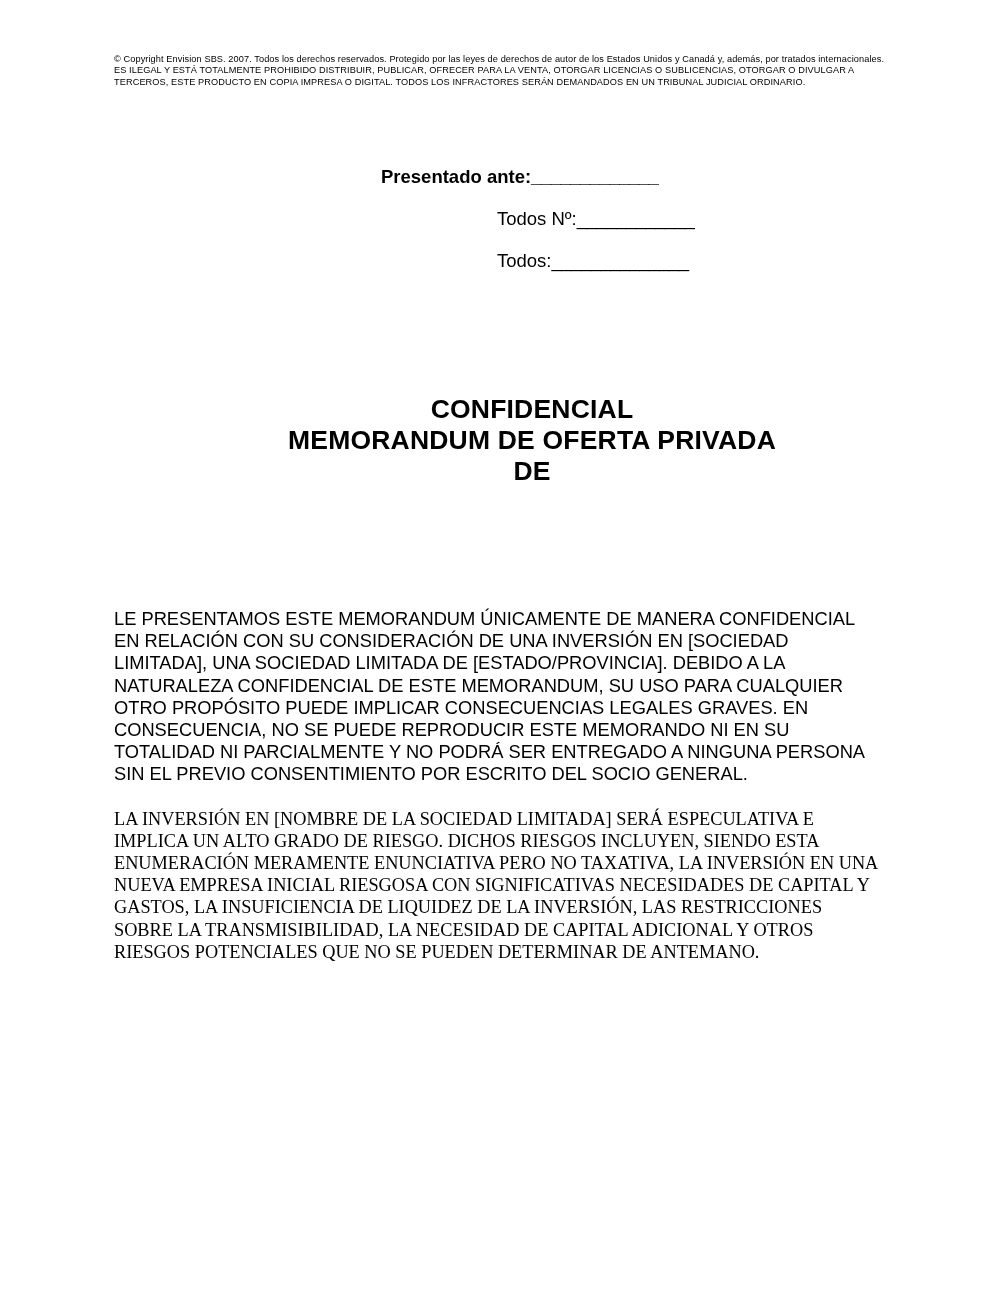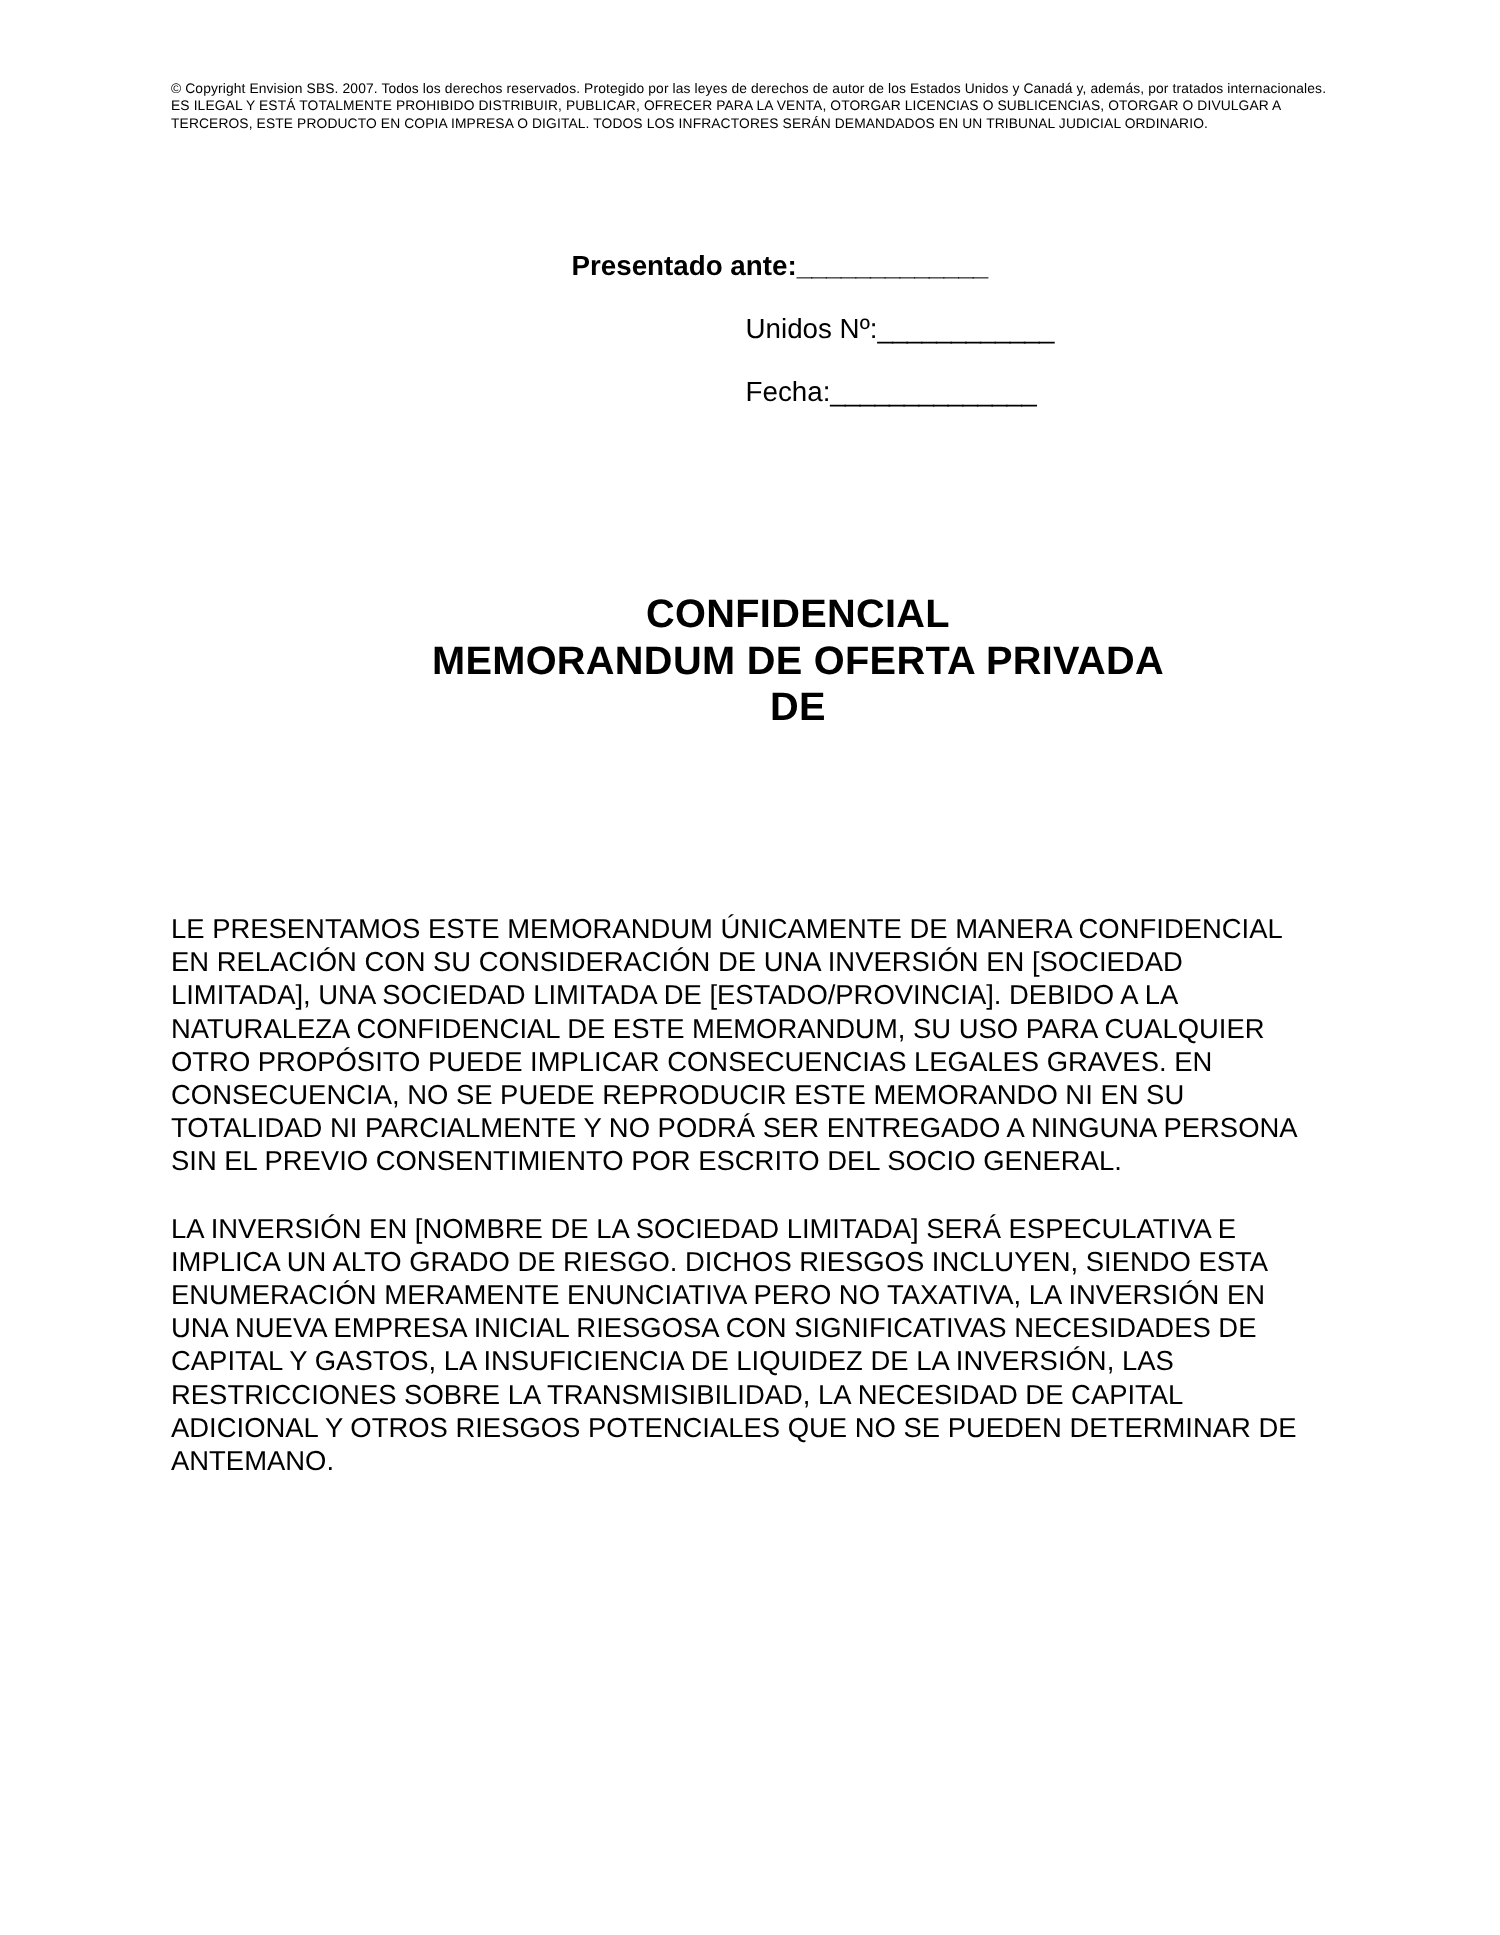--- a/index.html
+++ b/index.html
@@ -92,41 +92,42 @@
     width: 782px;
     font-size: 18.3px;
     line-height: 22.2px;
     text-align: left;
   }
   .body-text p {
     margin: 0 18px 22px 0;
   }
   .body-text p:last-child {
     margin-bottom: 0;
+    font-family: Liberation Serif, serif;
   }
 </style>
 </head>
 <body>
 
 <div class="page">
 
   <div class="copyright">© Copyright Envision SBS. 2007. Todos los derechos reservados. Protegido por las leyes de derechos de autor de los Estados Unidos y Canadá y, además, por tratados internacionales. ES ILEGAL Y ESTÁ TOTALMENTE PROHIBIDO DISTRIBUIR, PUBLICAR, OFRECER PARA LA VENTA, OTORGAR LICENCIAS O SUBLICENCIAS, OTORGAR O DIVULGAR A TERCEROS, ESTE PRODUCTO EN COPIA IMPRESA O DIGITAL. TODOS LOS INFRACTORES SERÁN DEMANDADOS EN UN TRIBUNAL JUDICIAL ORDINARIO.</div>
 
   <div class="form-block">
 
     <div class="form-row form-row-1">
       <span class="fr-label">Presentado ante:</span><span class="fr-blank">_____________</span>
     </div>
 
     <div class="form-row form-row-2">
-      <span class="fr-label">Unidos Nº:</span><span class="fr-blank">____________</span>
+      <span class="fr-label">Todos Nº:</span><span class="fr-blank">____________</span>
     </div>
 
     <div class="form-row form-row-3">
-      <span class="fr-label">Fecha:</span><span class="fr-blank">______________</span>
+      <span class="fr-label">Todos:</span><span class="fr-blank">______________</span>
     </div>
 
   </div>
 
   <div class="doc-title">
     <span class="tline">CONFIDENCIAL</span>
     <span class="tline">MEMORANDUM DE OFERTA PRIVADA</span>
     <span class="tline">DE</span>
   </div>
 

